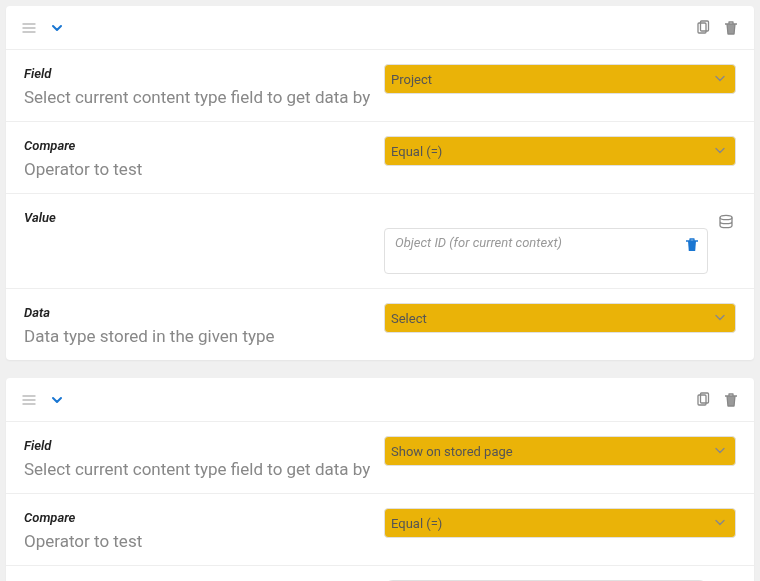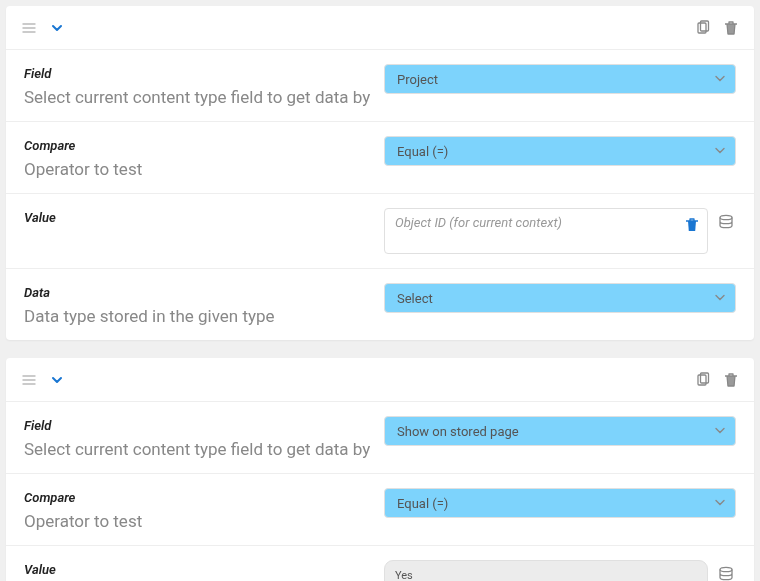--- a/index.html
+++ b/index.html
@@ -66,27 +66,27 @@
   }
   .row-control {
     flex: 1;
     display: flex;
     align-items: flex-start;
     gap: 8px;
   }
   .select {
     position: relative;
     flex: 1;
-    background: #7dd3fc;
+    background: #eab308;
     border: 1px solid #e0e0e0;
     border-radius: 4px;
     height: 30px;
     display: flex;
     align-items: center;
-    padding: 0 12px;
+    padding: 0 6px;
     color: #555;
     font-size: 13px;
     cursor: pointer;
   }
   .select .chev {
     position: absolute;
     right: 10px;
     top: 50%;
     transform: translateY(-50%);
     color: #888;
@@ -99,20 +99,21 @@
     width: 100%;
     border: 1px solid #e0e0e0;
     border-radius: 4px;
     min-height: 46px;
     padding: 6px 30px 6px 10px;
     font-size: 13px;
     color: #999;
     font-style: italic;
     position: relative;
     background: #fff;
+    margin-top: 20px;
   }
   .value-input .trash-inner {
     position: absolute;
     right: 8px;
     top: 8px;
     color: #1976d2;
     cursor: pointer;
   }
   .textarea {
     width: 100%;

